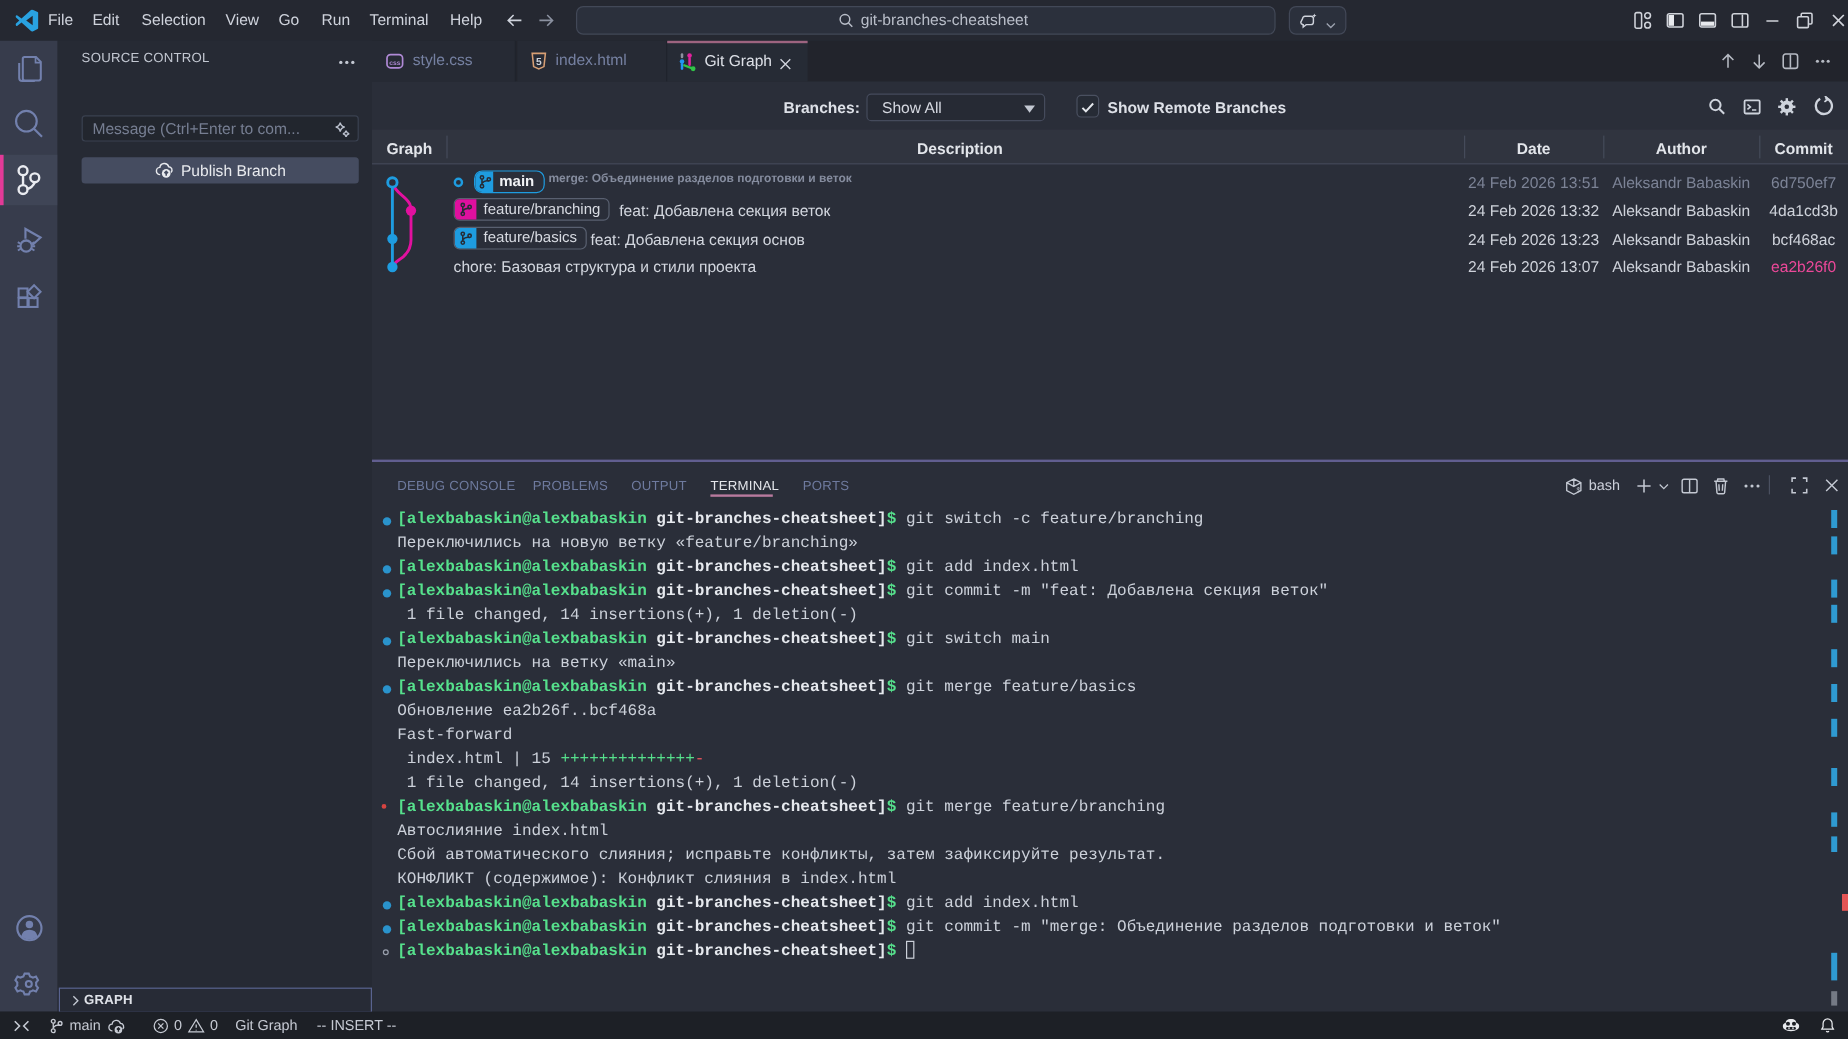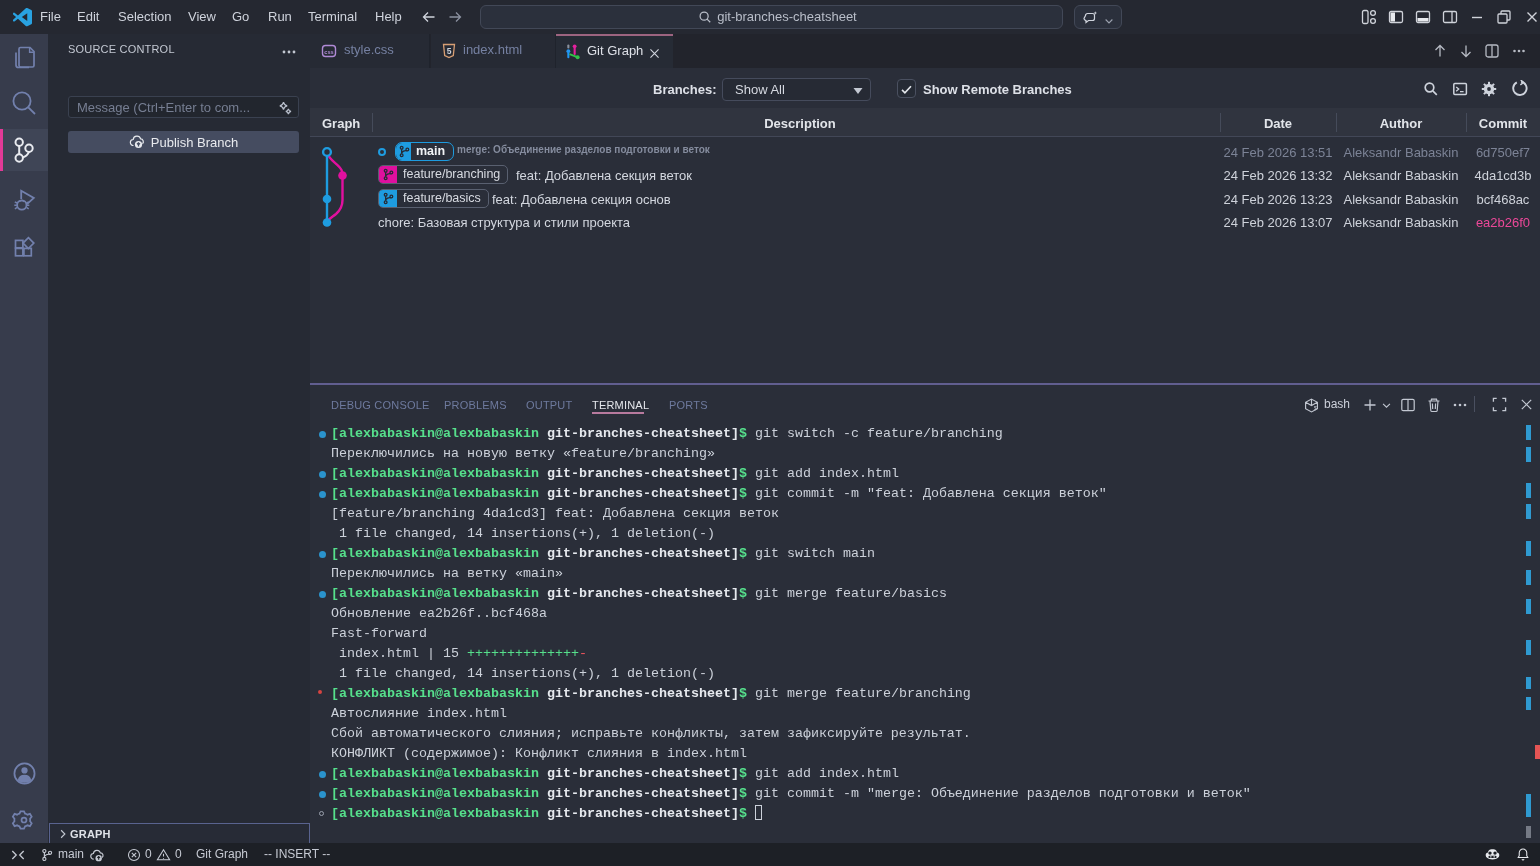--- a/index.html
+++ b/index.html
@@ -367,21 +367,20 @@
     </svg>
   <svg class="abs" style="left:1209px;top:12px" width="15" height="15" viewBox="0 0 16 16" stroke="#c3c8d2" fill="none" stroke-width="1.3">
       <path d="M3 3 L13 13 M13 3 L3 13"></path>
     </svg>
 </div>
 <div id="term">
   <div class="tline"><span class="dot"></span><span class="tg">[alexbabaskin@alexbabaskin</span> <span class="tw">git-branches-cheatsheet]</span><span class="tg">$</span> git switch -c feature/branching</div>
   <div class="tline">Переключились на новую ветку «feature/branching»</div>
   <div class="tline"><span class="dot"></span><span class="tg">[alexbabaskin@alexbabaskin</span> <span class="tw">git-branches-cheatsheet]</span><span class="tg">$</span> git add index.html</div>
   <div class="tline"><span class="dot"></span><span class="tg">[alexbabaskin@alexbabaskin</span> <span class="tw">git-branches-cheatsheet]</span><span class="tg">$</span> git commit -m "feat: Добавлена секция веток"</div>
-  <div class="tline">[feature/branching 4da1cd3] feat: Добавлена секция веток</div>
   <div class="tline"> 1 file changed, 14 insertions(+), 1 deletion(-)</div>
   <div class="tline"><span class="dot"></span><span class="tg">[alexbabaskin@alexbabaskin</span> <span class="tw">git-branches-cheatsheet]</span><span class="tg">$</span> git switch main</div>
   <div class="tline">Переключились на ветку «main»</div>
   <div class="tline"><span class="dot"></span><span class="tg">[alexbabaskin@alexbabaskin</span> <span class="tw">git-branches-cheatsheet]</span><span class="tg">$</span> git merge feature/basics</div>
   <div class="tline">Обновление ea2b26f..bcf468a</div>
   <div class="tline">Fast-forward</div>
   <div class="tline"> index.html | 15 <span class="tg" style="font-weight:normal">++++++++++++++</span><span style="color:#f2555f">-</span></div>
   <div class="tline"> 1 file changed, 14 insertions(+), 1 deletion(-)</div>
   <div class="tline"><span class="dot" style="background:none;border:2px solid #d64441;width:4px;height:4px;left:-13px;top:6px"></span><span class="tg">[alexbabaskin@alexbabaskin</span> <span class="tw">git-branches-cheatsheet]</span><span class="tg">$</span> git merge feature/branching</div>
   <div class="tline">Автослияние index.html</div>

